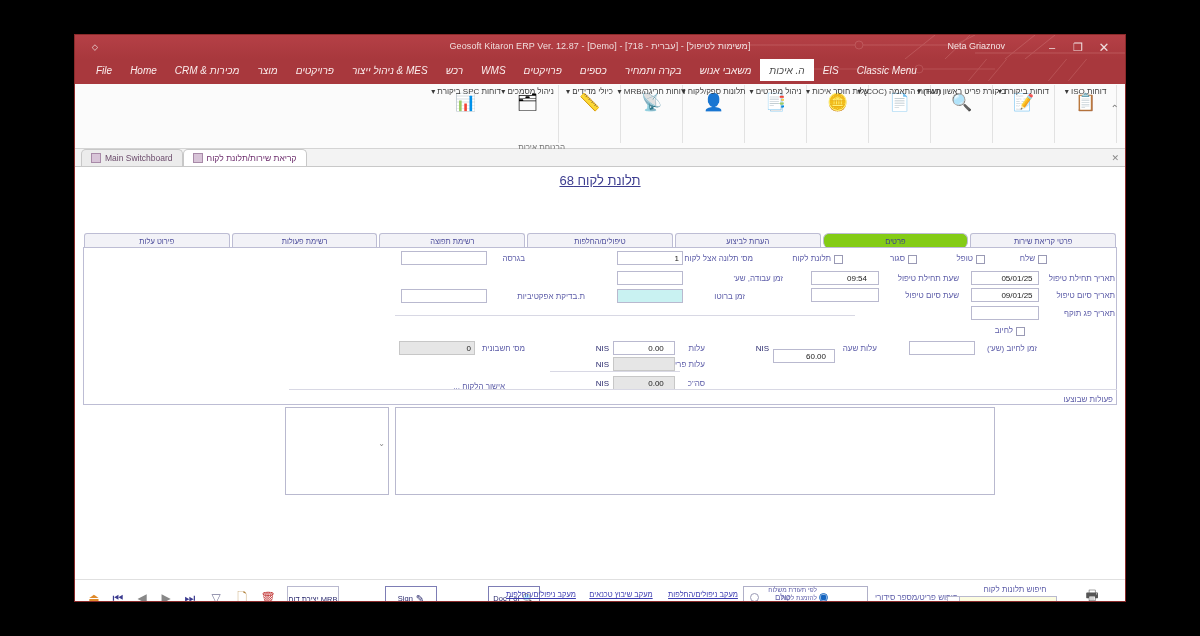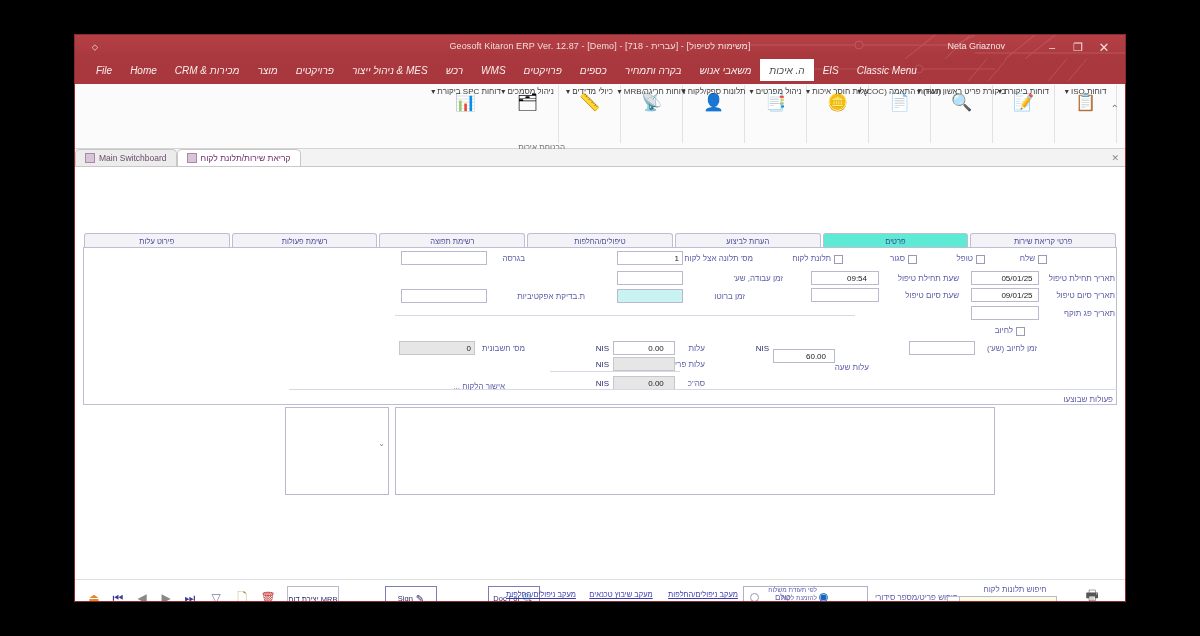--- a/index.html
+++ b/index.html
@@ -107,21 +107,21 @@
     position: absolute; right: 6px; top: 22px;
     font-size: 10px; color: #777;
   }
 
   
   .doctabs {
     position: relative;
     height: 18px;
     background: #f3f3f3;
     border-bottom: 1px solid #c8c8c8;
-    display: flex; align-items: flex-end; 
+    display: flex; align-items: flex-end; padding-left: 6px;
   }
   .dtab {
     display: flex; align-items: center; gap: 4px;
     height: 17px; padding: 0 9px;
     font-size: 8.5px; color: #6b4b6b;
     border: 1px solid #c8c8c8; border-bottom: none;
     border-radius: 5px 5px 0 0;
     background: #ececec;
   }
   .dtab.active { background: #fff; color: #6b2b6b; }
@@ -197,21 +197,21 @@
   .stab {
     flex: 1; height: 15px;
     border: 1px solid #bdbdd4; border-bottom: none;
     background: #f2f2f7;
     font-size: 7.5px; color: #4a4a9a;
     display: flex; align-items: center; justify-content: center;
     direction: rtl;
     border-radius: 3px 3px 0 0;
     margin: 0 1px;
   }
-  .stab.active { background: #5eead4; color: #3b3b8f; }
+  .stab.active { background: #84cc16; color: #3b3b8f; border-radius: 6px; }
   .tabpanel {
     position: absolute; left: 8px; top: 288px;
     width: 1034px; height: 152px;
     border: 1px solid #bdbdd4; background: #fff;
   }
 
   .textarea {
     position: absolute; border: 1px solid #b9b9cf; background: #fff;
   }
 
@@ -355,20 +355,21 @@
       </div>
       <div class="dtab active">
         <span class="ico" style="background: rgb(216, 196, 216); border: 1px solid rgb(168, 138, 168); display: inline-block;"></span>
         <span>קריאת שירות/תלונת לקוח</span>
       </div>
   <div class="closex">✕</div>
     </div>
 
   <div class="canvas">
 
+    <div class="form-title">תלונת לקוח 68</div>
 
     <div class="lbl" style="right:10px; top:174px;">תאריך דיווח</div>
     <div class="fld center" style="right:60px; top:171px; width:70px;">05/01/25</div>
 
     <div class="lbl" style="right:10px; top:197px;">שעת דיווח</div>
     <div class="fld center" style="right:60px; top:194px; width:70px;">09:46</div>
 
     <div class="lbl" style="right:10px; top:222px;">מקבל הקריאה</div>
     <div class="fld" style="right:50px; top:219px; width:110px;">Admin</div>
     <div class="combo-arrow" style="right:160px; top:219px;">▾</div>
@@ -463,21 +464,21 @@
     <div class="fld" style="right:638px; top:122px; width:86px;"></div>
 
     <div class="hrule" style="right:270px; top:148px; width:460px;"></div>
 
     <div class="chk" style="right:100px; top:160px;"></div>
     <div class="lbl" style="right:112px; top:158px;">לחיוב</div>
 
     <div class="lbl" style="right:88px; top:176px;">זמן לחיוב (שע')</div>
     <div class="fld" style="right:150px; top:174px; width:66px;"></div>
 
-    <div class="lbl" style="right:256px; top:176px;margin-top:19px;">עלות  שעה</div>
+    <div class="lbl" style="right:248px; top:176px;">עלות  שעה</div>
     <div class="fld center" style="right:290px; top:182px; width:62px;">60.00</div>
     <div class="lbl blk" style="right:356px; top:176px;">NIS</div>
 
     <div class="lbl" style="right:420px; top:176px;">עלות</div>
     <div class="fld center" style="right:450px; top:174px; width:62px;">0.00</div>
     <div class="lbl blk" style="right:516px; top:176px;">NIS</div>
 
     <div class="lbl" style="right:420px; top:192px;">עלות פריטים מוחלפים</div>
     <div class="fld gray center" style="right:450px; top:190px; width:62px;"></div>
     <div class="lbl blk" style="right:516px; top:192px;">NIS</div>

